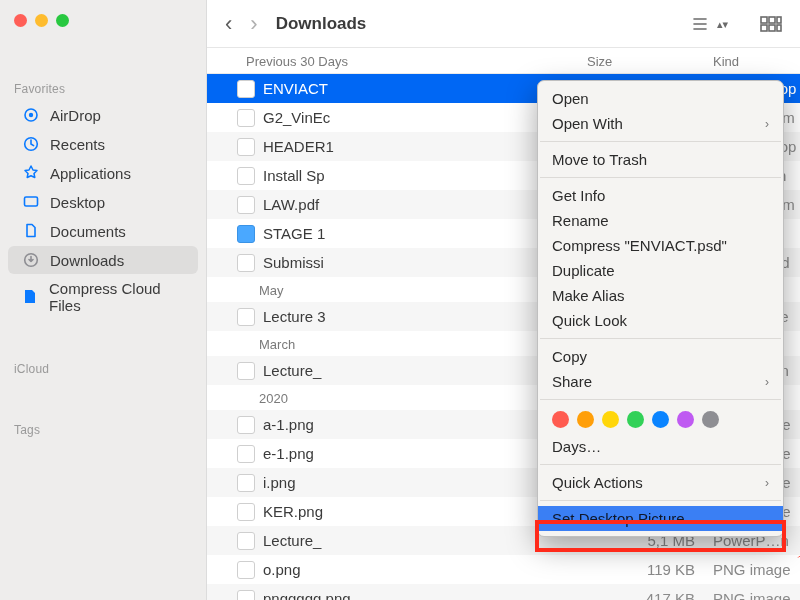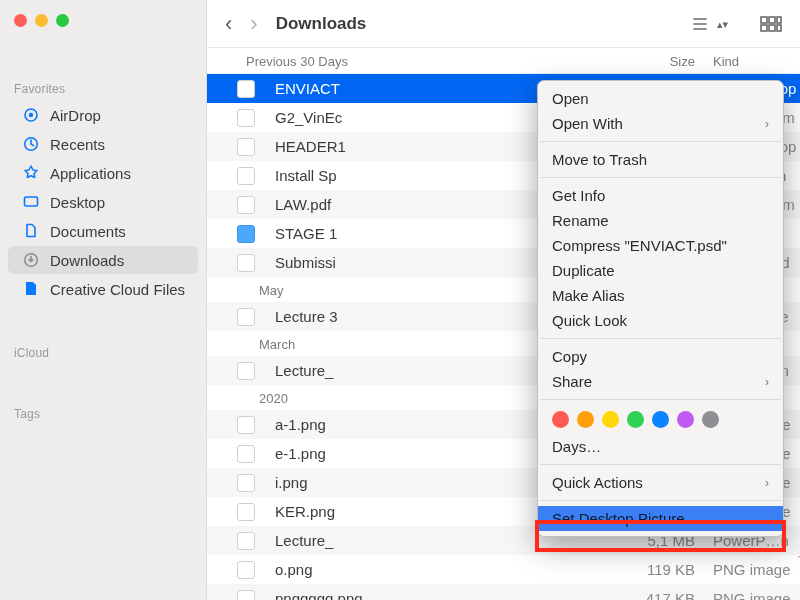--- a/index.html
+++ b/index.html
@@ -15,26 +15,26 @@
   .side-ic { width:18px; height:18px; display:flex; align-items:center; justify-content:center; color:#0a7aff; }
   .side-ic.gray{ color:#8e8e93;}
   .main { flex:1; display:flex; flex-direction:column; position:relative; }
   .toolbar { height:48px; display:flex; align-items:center; gap:18px; padding:0 18px; border-bottom:1px solid #e6e6e6; }
   .nav-arrows { display:flex; gap:18px; color:#b0b0b0; font-size:22px; }
   .nav-arrows .active{ color:#5c5c5c;}
   .title { font-size:17px; font-weight:600; color:#3b3b3b; flex:1; }
   .toolbar-ic { color:#6b6b6b; font-size:18px; display:flex; align-items:center; gap:4px;}
   .list { flex:1; overflow:hidden; font-size:15px; color:#3b3b3b; position:relative;}
   .cols { display:flex; font-size:13px; color:#7a7a7a; padding:6px 0 4px 0; border-bottom:1px solid #eaeaea;}
-  .col-name { width:380px; padding-left:39px;} .col-size{ width:108px; text-align:right;} .col-kind{flex:1; padding-left:18px;}
+  .col-name { width:380px; padding-left:39px;} .col-size{ width:108px; text-align:left;} .col-kind{flex:1; padding-left:18px;}
   .grp { font-size:13px; color:#7a7a7a; padding:6px 0 4px 52px; }
   .row { display:flex; align-items:center; height:29px;}
   .row.alt { background:#f6f6f6;}
   .row.sel { background:#0067f4; color:#fff;}
-  .row .fname{ width:380px; display:flex; align-items:center; gap:20px; padding-left:30px;}
+  .row .fname{ width:380px; display:flex; align-items:center; gap:8px; padding-left:30px;}
   .row .fsize{ width:108px; text-align:right; color:#8a8a8a;}
   .row.sel .fsize{ color:#fff;}
   .row .fkind{ flex:1; padding-left:18px; color:#8a8a8a; overflow:hidden; white-space:nowrap;}
   .row.sel .fkind{ color:#fff;}
   .fic { width:18px; height:18px; border:1px solid #cfcfcf; border-radius:3px; background:#fff; display:inline-block;}
   .fic.folder{ background:#4aa8ff; border-color:#3a93e6;}
   .fic.png{ background:linear-gradient(#fff,#fff); position:relative;}
   .context { position:absolute; left:330px; top:80px; width:247px; background:#f5f4f2; border:1px solid #bfbfbf; border-radius:7px; box-shadow:0 10px 30px rgba(0,0,0,.35); padding:5px 0; font-size:15px; color:#2b2b2b; z-index:50;}
   .mi { padding:4px 14px; display:flex; align-items:center; justify-content:space-between;}
   .mi.sel { background:#3a7ff4; color:#0f172a;}
@@ -109,21 +109,21 @@
           </svg>
         </span>
       <span>Downloads</span>
     </div>
     <div class="side-item">
       <span class="side-ic">
           <svg width="16" height="18" viewBox="0 0 16 18">
             <path d="M3 2h7l3 3v10H3z" fill="#0a7aff"></path>
           </svg>
         </span>
-      <span>Creative Cloud Files</span>
+      <span>Compress Cloud Files</span>
     </div>
 
     <div class="side-sec-label">iCloud</div>
     <div class="side-sec-label">Tags</div>
   </div>
 
   <div class="main">
     <div class="toolbar">
       <div class="nav-arrows">
         <span class="active">‹</span>

